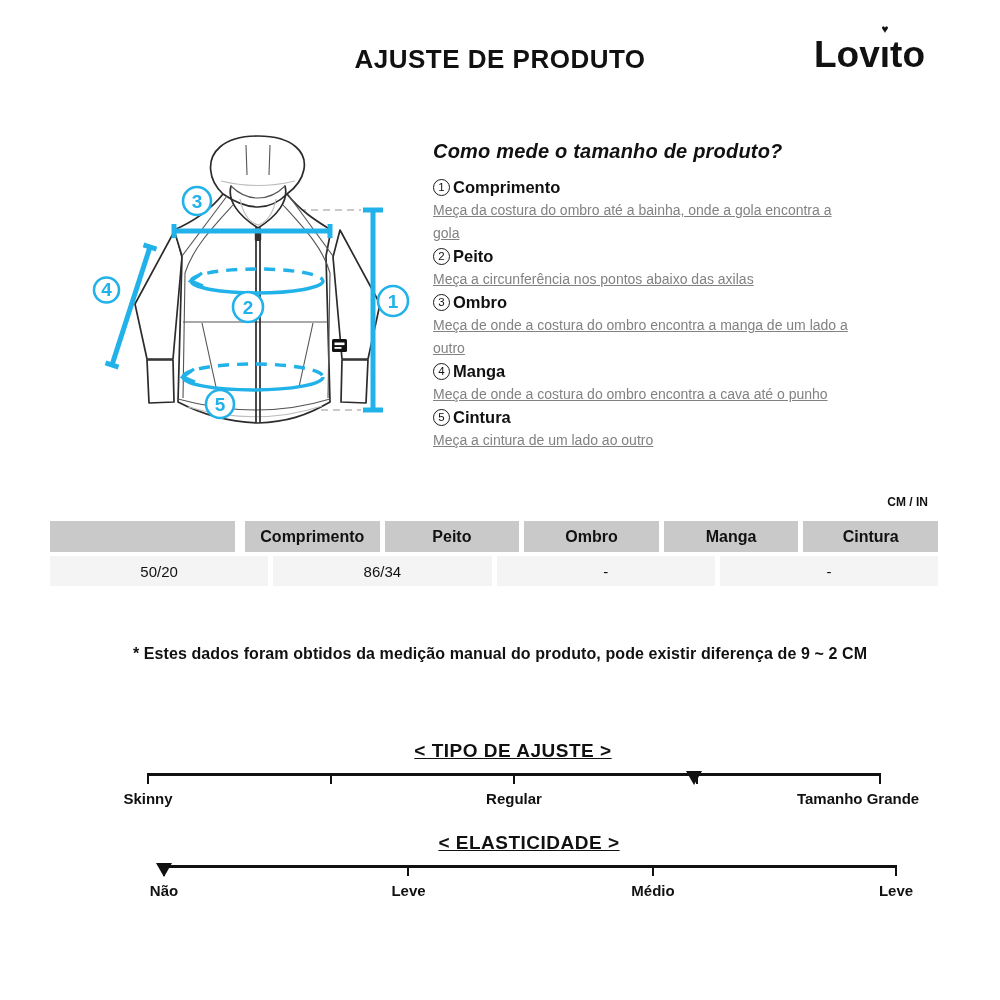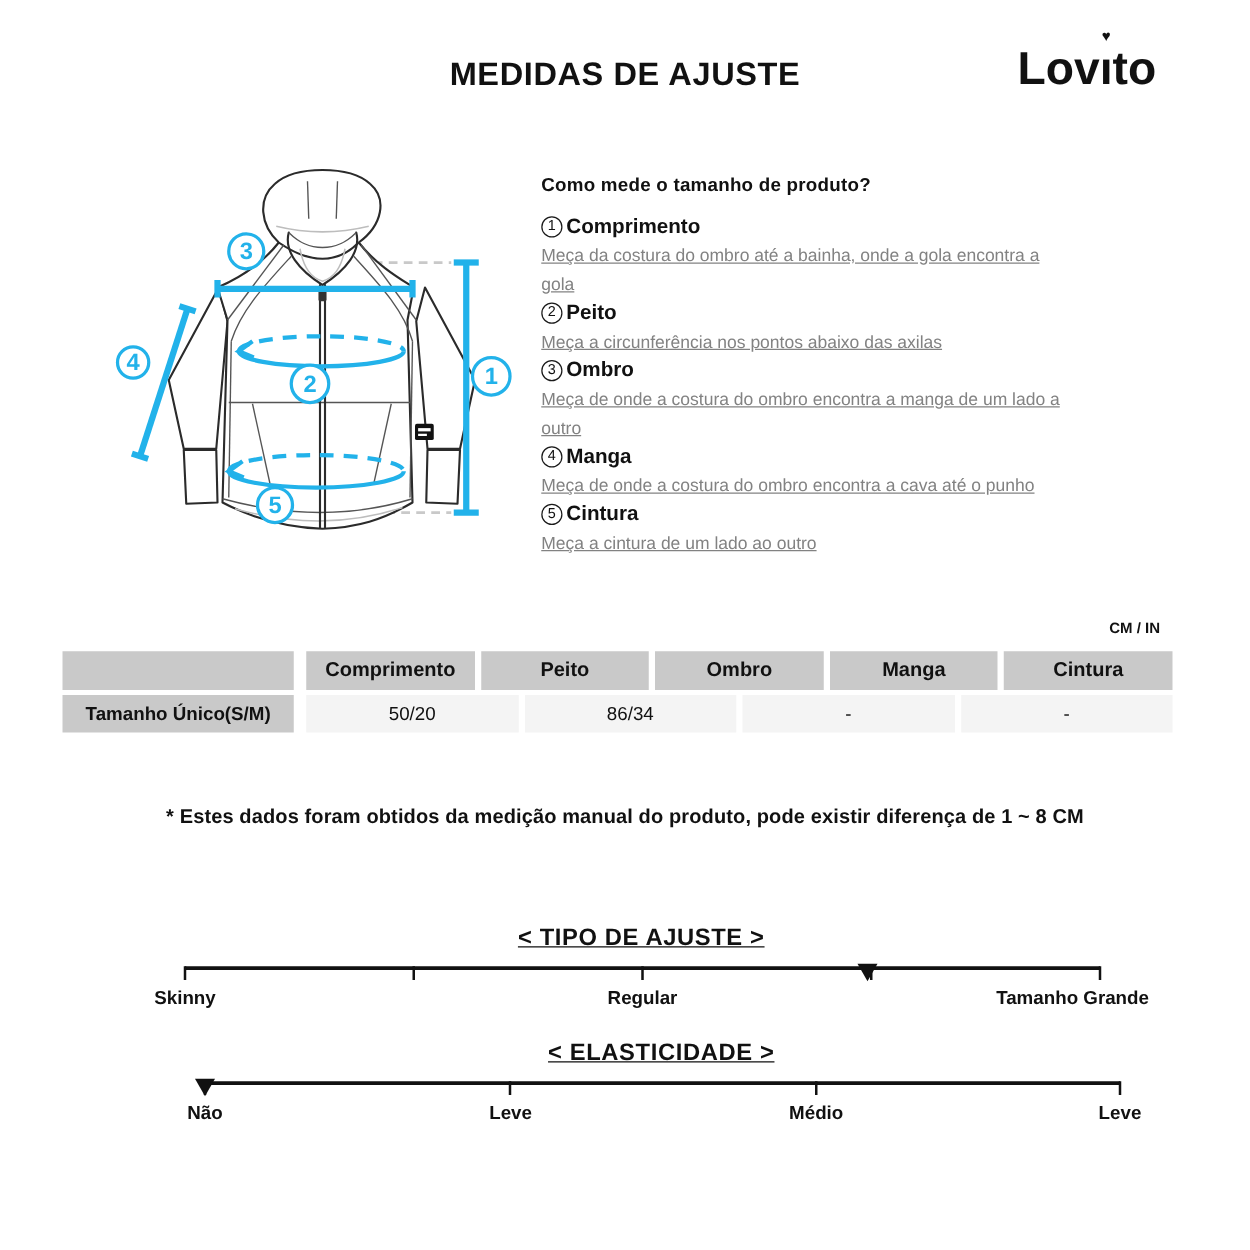--- a/index.html
+++ b/index.html
@@ -20,21 +20,21 @@
   .grayln{fill:none;stroke:#bdbdbd;stroke-width:1.2;}
   .dashln{fill:none;stroke:var(--dash,#c9c9c9);stroke-width:2.2;stroke-dasharray:7 5;}
   .m5{fill:none;stroke:var(--accent,#22b2ea);stroke-width:5;}
   .m35{fill:none;stroke:var(--accent,#22b2ea);stroke-width:3.4;}
   .mdash{stroke-dasharray:11 8;}
   .numcirc circle{fill:#fff;stroke:var(--accent,#22b2ea);stroke-width:2.6;}
   .numcirc text{fill:var(--accent,#22b2ea);font-size:19px;font-weight:700;text-anchor:middle;
                 font-family:"Liberation Sans",sans-serif;}
 
   .guide{position:absolute;left:433px;top:140px;width:480px;}
-  .guide-heading{font-size:15px;font-weight:800;letter-spacing:.2px;margin:0 0 13px 0;}
+  .guide-heading{font-size:20px;font-weight:800;letter-spacing:.2px;margin:0 0 13px 0;font-style:italic;}
   .g-title{display:flex;align-items:center;gap:3px;font-size:16.5px;font-weight:700;line-height:23px;}
   .numc{box-sizing:border-box;flex:none;width:17px;height:17px;border:1.2px solid #1a1a1a;
         border-radius:50%;display:inline-flex;align-items:center;justify-content:center;
         font-size:11.5px;font-weight:400;}
   .g-desc{font-size:14px;color:var(--muted-text,#828282);line-height:23px;margin:0;white-space:pre-line;text-decoration:underline;}
 
   .units{position:absolute;top:495px;right:72px;font-size:12px;font-weight:700;}
   .size-table{position:absolute;left:50px;top:521px;width:888px;}
   .t-row{display:flex;margin-bottom:4px;}
   .t-cell{flex:1;margin-right:5px;height:30px;display:flex;align-items:center;justify-content:center;
@@ -57,21 +57,21 @@
           border-top:14px solid #111;}
   .slider-labels{position:relative;margin-left:135px;width:732px;height:20px;margin-top:14px;}
   .slabel{position:absolute;top:0;transform:translateX(-50%);white-space:nowrap;
           font-size:15px;font-weight:700;}
 </style>
 </head>
 <body>
 
 <div class="page">
 
-  <div class="page-title">MEDIDAS DE AJUSTE</div>
+  <div class="page-title">AJUSTE DE PRODUTO</div>
 
   <div class="brand"><span>Lov</span><span class="iwrap"><span>ı</span><span class="heart">♥</span></span><span>to</span></div>
 
   <svg class="jacket" viewBox="0 0 335 297">
 
     <path class="dashln" d="M197,77 H271"></path>
     <path class="dashln" d="M171,277 H271"></path>
 
     <path class="ol wf" d="M85,97 L45,171 L57,226 L83,226 L92,124 Z"></path>
     <path class="ol wf" d="M57,227 L83,227 L84,269 L59,270 Z"></path>
@@ -198,29 +198,28 @@
   <div class="size-table">
     <div class="t-row t-head">
       <div class="t-cell t-label"></div>
       <div class="t-cell">Comprimento</div>
       <div class="t-cell">Peito</div>
       <div class="t-cell">Ombro</div>
       <div class="t-cell">Manga</div>
       <div class="t-cell">Cintura</div>
     </div>
     <div class="t-row">
-      <div class="t-cell t-label">Tamanho Único(S/M)</div>
       <div class="t-cell">50/20</div>
       <div class="t-cell">86/34</div>
       <div class="t-cell">-</div>
       <div class="t-cell">-</div>
     </div>
   </div>
 
-  <div class="note">* Estes dados foram obtidos da medição manual do produto, pode existir diferença de 1 ~ 8 CM</div>
+  <div class="note">* Estes dados foram obtidos da medição manual do produto, pode existir diferença de 9 ~ 2 CM</div>
 
   <div class="slider" id="slider-0">
     <div class="slider-title">&lt; TIPO DE AJUSTE &gt;</div>
     <div class="track">
         <div class="tick" style="left: 0%;"></div>
         <div class="tick" style="left: 25%;"></div>
         <div class="tick" style="left: 50%;"></div>
         <div class="tick" style="left: 75%;"></div>
         <div class="tick" style="left: 100%;"></div>
         <div class="marker" style="left: 74.6%;"></div>

